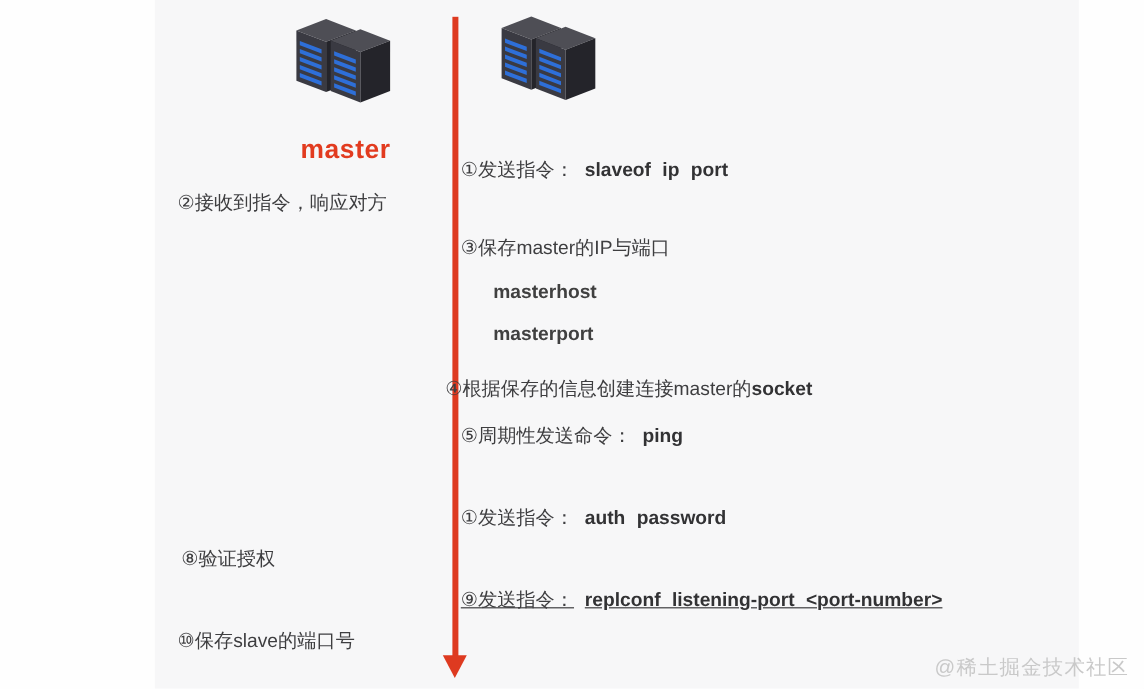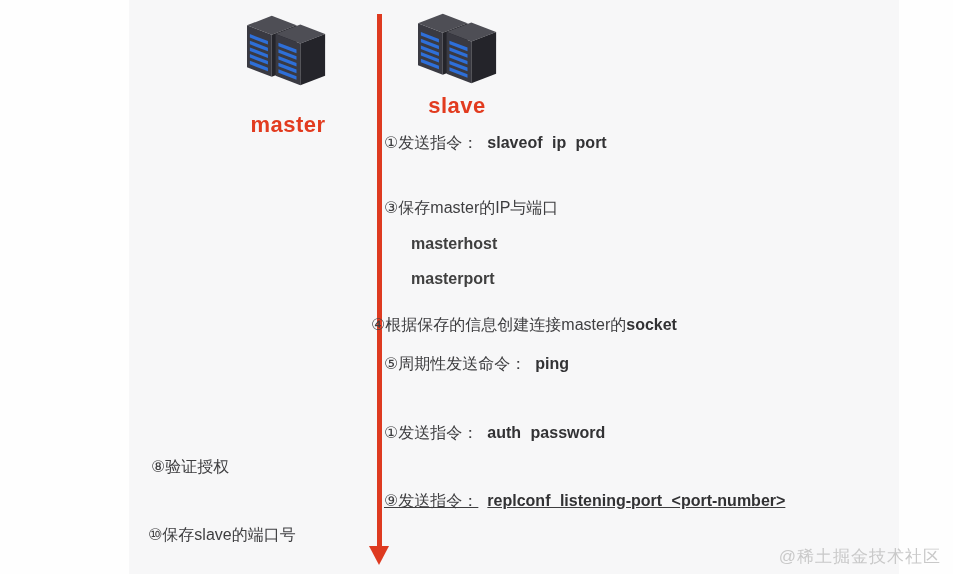--- a/index.html
+++ b/index.html
@@ -84,29 +84,31 @@
   </svg>
 
   <svg class="srv srv-master" width="84" height="80" viewBox="0 0 88 84">
     <use href="#srv-icon"></use>
   </svg>
   <div class="srv-label lbl-master">master</div>
 
   <svg class="srv srv-slave" width="84" height="80" viewBox="0 0 88 84">
     <use href="#srv-icon"></use>
   </svg>
-  <div class="srv-label lbl-slave">slave</div>
 
   <div class="timeline-line"></div>
   <div class="timeline-head"></div>
 
   <div class="step s1">
     <span>①发送指令：</span><span class="cmd gap">slaveof ip port</span>
   </div>
 
+  <div class="step s2">
+    <span>②接收到指令，响应对方</span>
+  </div>
 
   <div class="step s3">
     <span>③保存master的IP与端口</span>
   </div>
   <div class="step sub s3a">masterhost</div>
   <div class="step sub s3b">masterport</div>
 
   <div class="step s4">
     <span>④根据保存的信息创建连接master的</span><span class="cmd">socket</span>
   </div>

